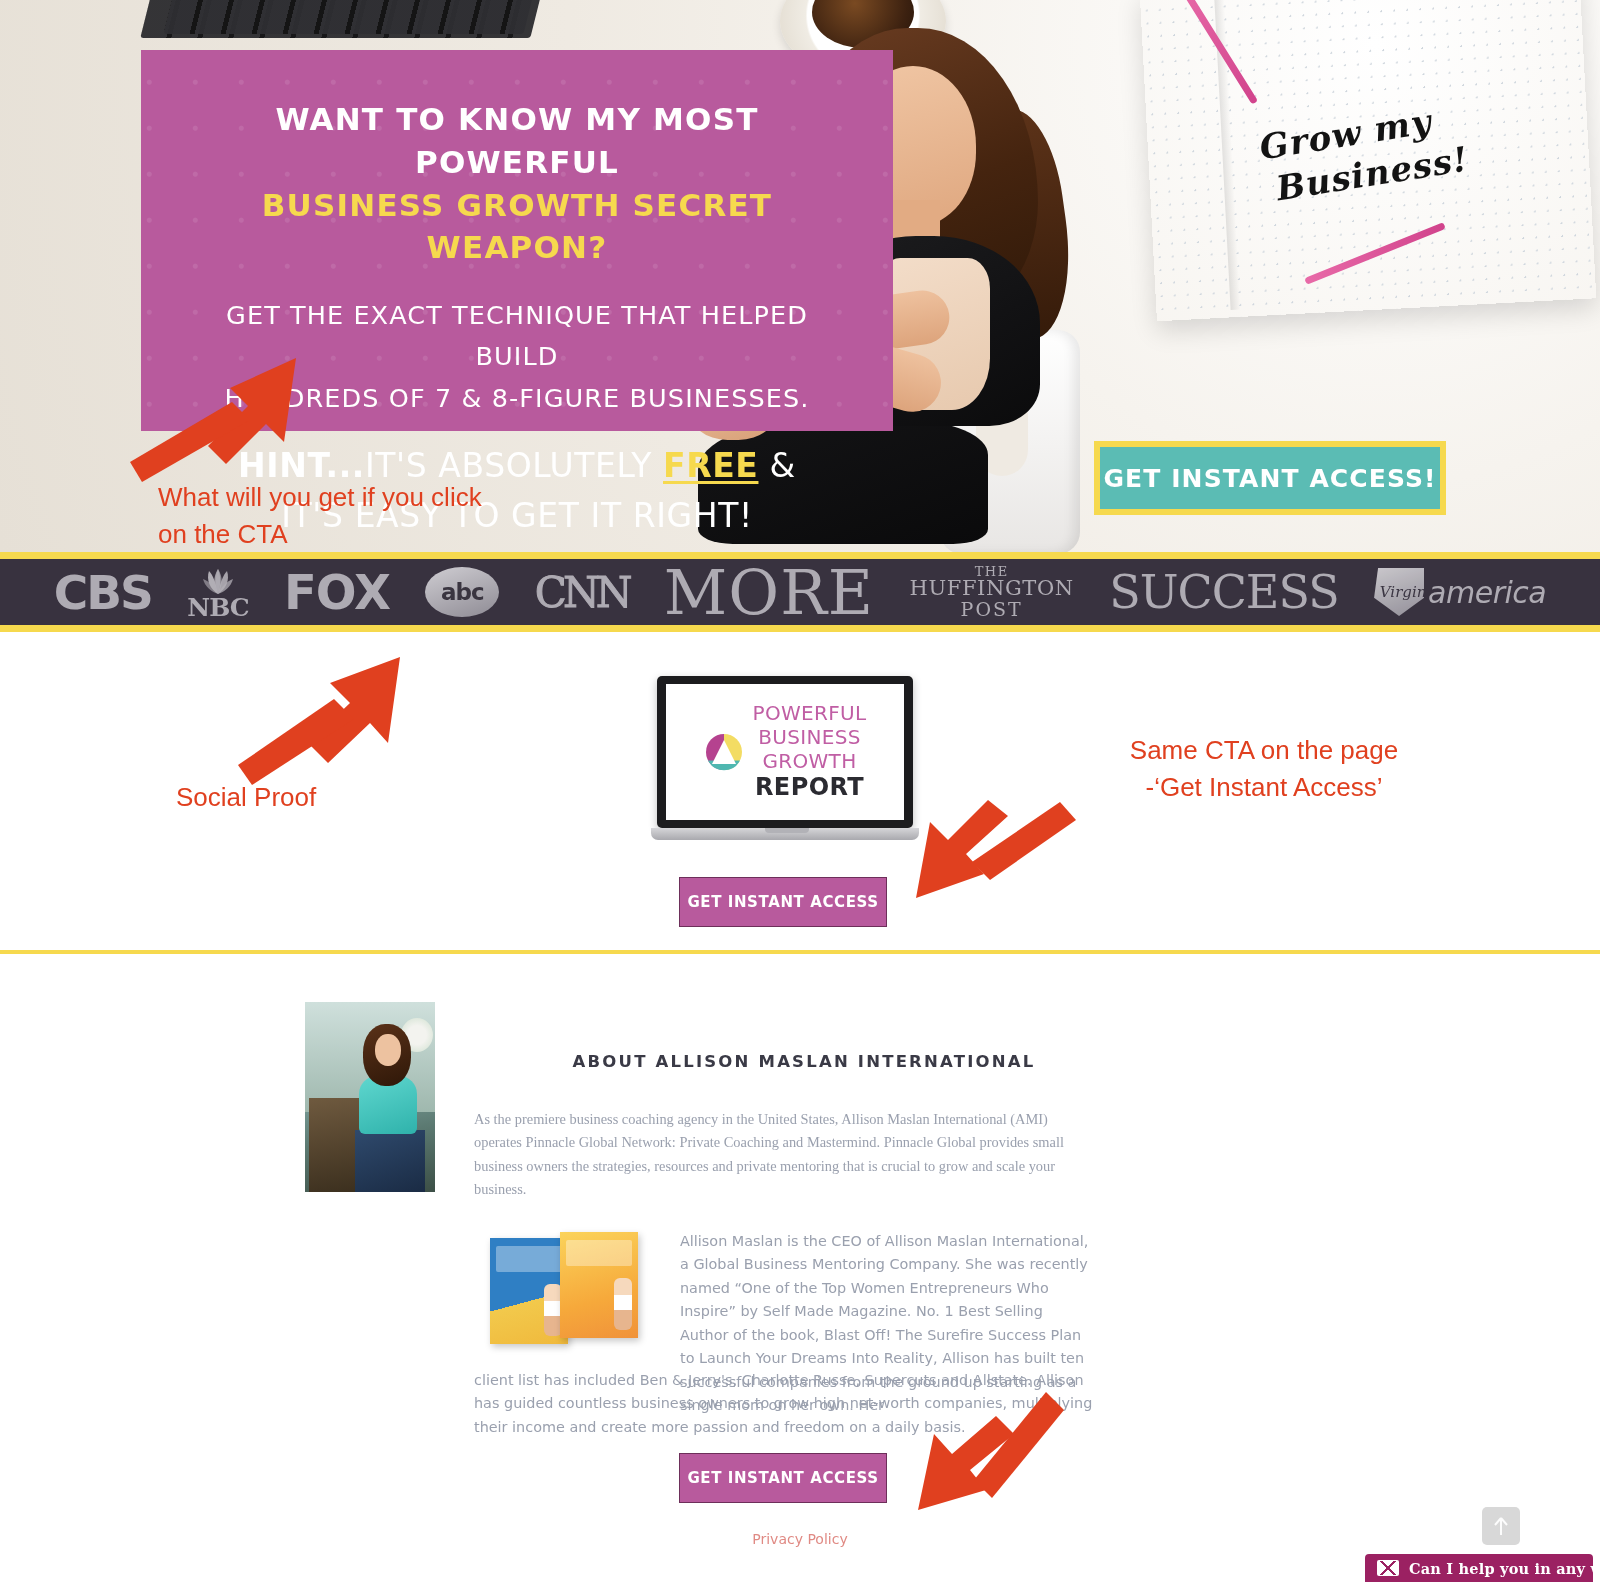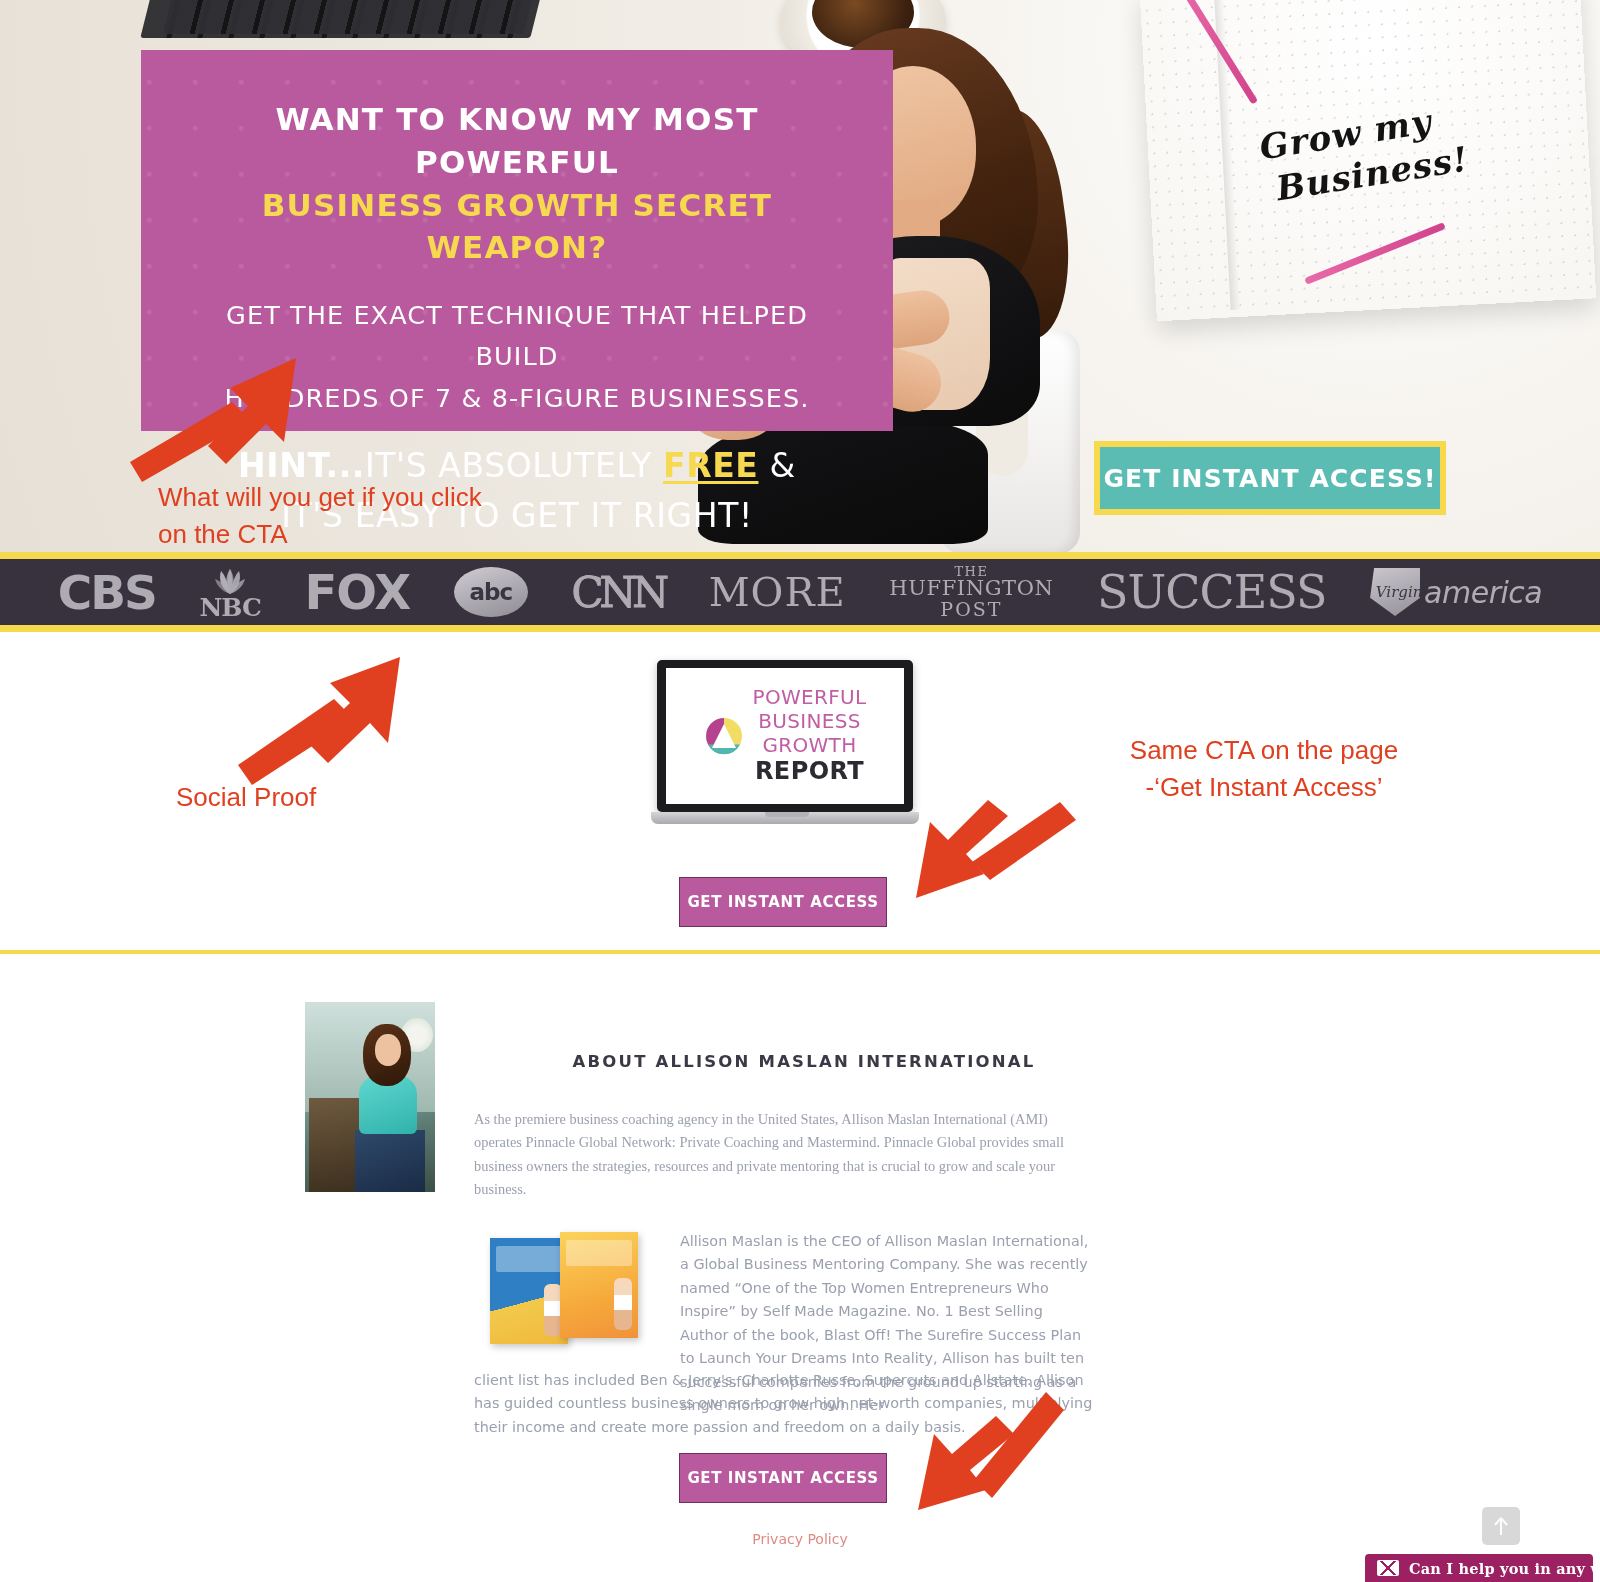--- a/index.html
+++ b/index.html
@@ -117,37 +117,37 @@
   .m-cbs{font-family:"DejaVu Sans",sans-serif;font-weight:700;font-size:47px;letter-spacing:-2px;}
   .m-nbc{font-family:"DejaVu Serif",serif;font-weight:700;font-size:25px;letter-spacing:-1px;
       display:flex;flex-direction:column;align-items:center;line-height:.9;}
   .m-nbc .peacock{width:42px;height:30px;position:relative;margin-bottom:2px;}
   .m-fox{font-family:"DejaVu Sans",sans-serif;font-weight:700;font-size:48px;letter-spacing:-1px;}
   .m-abc{width:74px;height:50px;border-radius:50%;background:linear-gradient(160deg,#cfcdd2,#8e8b94);
       display:flex;align-items:center;justify-content:center;
       font-family:"DejaVu Sans",sans-serif;font-weight:700;font-size:23px;color:#3a3540;letter-spacing:-1px;}
   .m-cnn{font-family:"DejaVu Serif",serif;font-weight:400;font-size:42px;letter-spacing:-4px;
       -webkit-text-stroke:1px #b9b6bd;color:transparent;}
-  .m-more{font-family:"DejaVu Serif",serif;font-weight:400;font-size:40px;letter-spacing:1px;}
+  .m-more{font-family:"DejaVu Serif",serif;font-weight:400;font-size:62px;letter-spacing:1px;}
   .m-huff{font-family:"DejaVu Serif",serif;font-size:17px;line-height:1.02;text-align:center;
       letter-spacing:1px;}
   .m-huff .t{font-size:13px;letter-spacing:1.5px;}
   .m-huff .h{font-size:21px;letter-spacing:.6px;}
   .m-huff .p{font-size:19px;letter-spacing:2px;}
   .m-success{font-family:"DejaVu Serif",serif;font-size:46px;letter-spacing:-1px;}
   .m-virgin{display:flex;align-items:center;gap:4px;}
   .m-virgin .badge{width:50px;height:48px;background:linear-gradient(160deg,#d6d4d8,#9b98a1);
       clip-path:polygon(8% 0,100% 0,100% 62%,50% 100%,0 62%);
       display:flex;align-items:center;justify-content:center;}
   .m-virgin .badge i{font-family:"DejaVu Serif",serif;font-style:italic;font-size:15px;color:#3b3643;padding-left:8px;}
   .m-virgin .am{font-family:"DejaVu Sans",sans-serif;font-style:italic;font-size:30px;letter-spacing:-.5px;}
 
   
   .report-sec{position:absolute;left:0;top:632px;width:1600px;height:320px;background:#fff;}
-  .laptop{position:absolute;left:657px;top:28px;width:256px;height:170px;}
+  .laptop{position:absolute;left:657px;top:44px;width:256px;height:170px;}
   .laptop-body{position:absolute;left:0;top:0;width:256px;height:152px;background:#1c1c1e;
       border-radius:5px;box-shadow:0 3px 8px rgba(0,0,0,.25);}
   .laptop-screen{position:absolute;left:9px;top:8px;width:238px;height:136px;background:#fff;
       display:flex;align-items:center;justify-content:center;gap:9px;}
   .laptop-base{position:absolute;left:-6px;top:152px;width:268px;height:12px;
       background:linear-gradient(180deg,#d6d6d9,#a9a9ae);border-radius:0 0 7px 7px;}
   .laptop-notch{position:absolute;left:108px;top:152px;width:44px;height:5px;background:#b2b2b7;
       border-radius:0 0 4px 4px;}
   .rep-mark{width:40px;height:40px;position:relative;flex:0 0 auto;}
   .rep-txt{text-align:center;line-height:1.18;}

